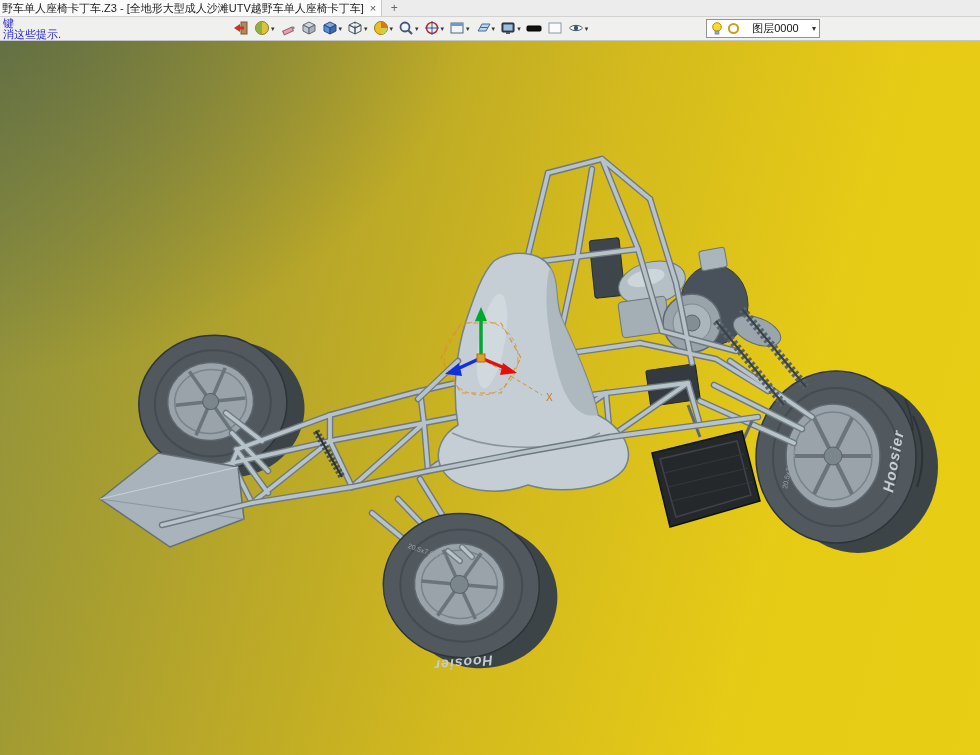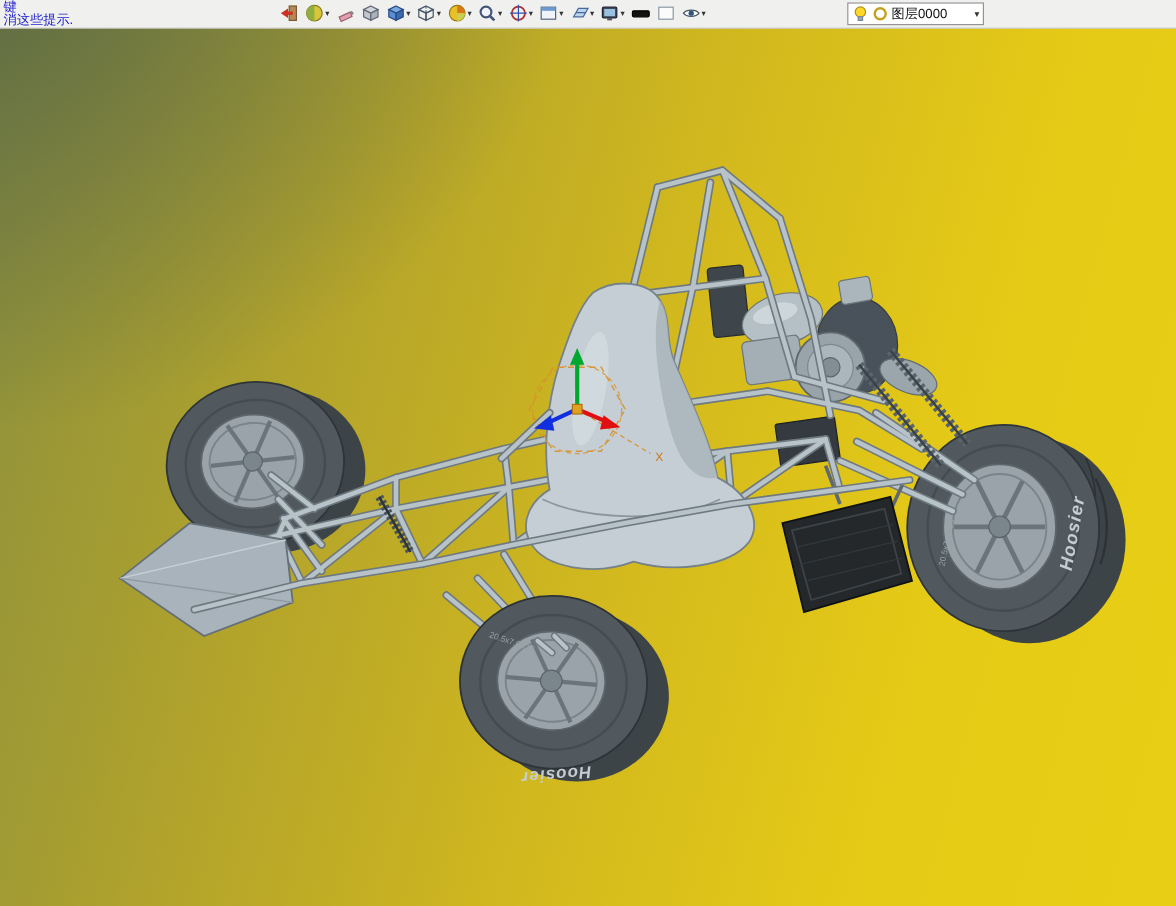--- a/index.html
+++ b/index.html
@@ -12,36 +12,43 @@
   .doc-tab .title{font-size:11px;color:#222;white-space:nowrap;overflow:hidden;max-width:380px;}
   .doc-tab .close{font-size:11px;color:#555;margin-left:6px;cursor:pointer;}
   .newtab{width:24px;display:flex;align-items:center;justify-content:center;font-size:12px;color:#666;cursor:pointer;}
 
   
   .toolbar{height:24px;background:#f0f0ee;border-bottom:1px solid #c6c6c6;position:relative;box-sizing:border-box;}
   .hints{position:absolute;left:3px;top:1px;font-size:11px;line-height:11px;color:#1a1acc;white-space:nowrap;}
   .tb-icons{position:absolute;left:232px;top:2px;display:flex;align-items:center;gap:3px;}
   .tb-btn{display:flex;align-items:center;padding:1px;border-radius:2px;cursor:pointer;}
   .caret{font-size:7px;color:#333;margin-left:1px;line-height:7px;}
-  .layer-combo{position:absolute;left:706px;top:2px;height:19px;width:114px;background:#ffffff;border:1px solid #949494;display:flex;align-items:center;gap:3px;padding:0 3px;box-sizing:border-box;cursor:pointer;}
+  .layer-combo{position:absolute;left:706px;top:2px;height:19px;width:114px;background:#ffffff;border:1px solid #949494;display:flex;align-items:center;gap:3px;padding:0 3px;box-sizing:border-box;cursor:pointer;text-align:center;}
   .layer-combo .lbl{font-size:11px;color:#111;flex:1;}
   .layer-combo .caret{font-size:8px;}
 
   
   .viewport{flex:1;position:relative;overflow:hidden;
     background:
       radial-gradient(900px 700px at -60px -80px, rgba(85,100,70,0.92), rgba(85,100,70,0) 60%),
       linear-gradient(105deg,#8a8f3e 0%,#b5a52a 30%,#d4ba1d 55%,#e6cb16 78%,#e8ce14 100%);}
   .scene{position:absolute;left:0;top:0;}
 </style>
 </head>
 <body>
 
 <div class="window">
 
+  <div class="tabbar">
+    <div class="doc-tab">
+      <span class="title">野车单人座椅卡丁车.Z3 - [全地形大型成人沙滩UTV越野车单人座椅卡丁车]</span>
+      <span class="close">×</span>
+    </div>
+    <div class="newtab">+</div>
+  </div>
 
   <div class="toolbar">
     <div class="hints">
       <div>键</div>
       <div>消这些提示.</div>
     </div>
 
     <div class="tb-icons">
       <div class="tb-btn">
         <svg width="16" height="16">

